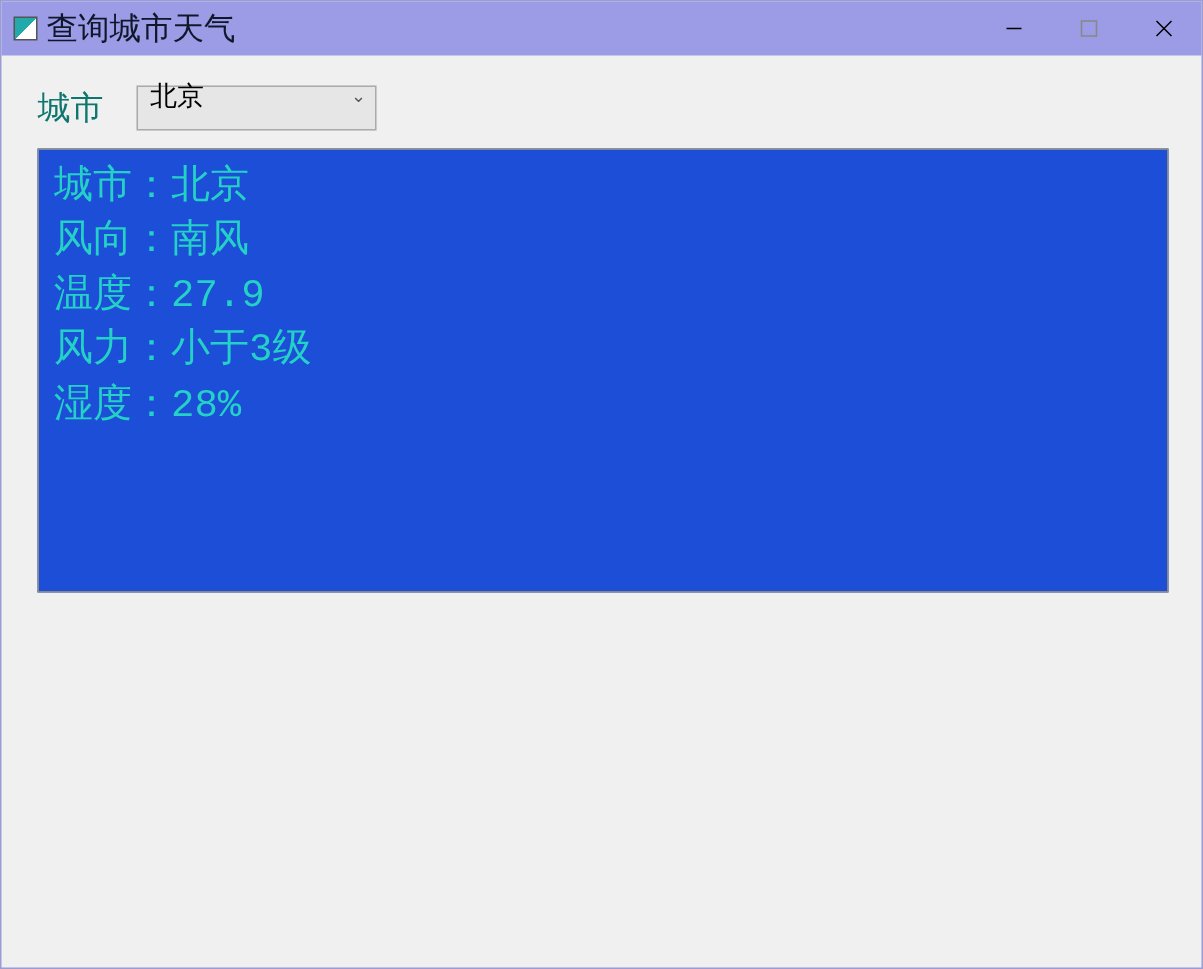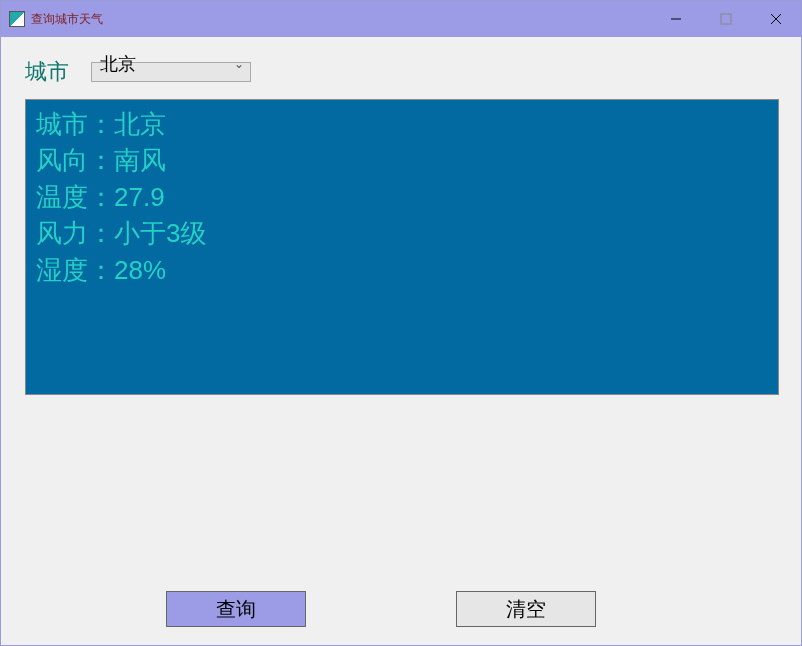--- a/index.html
+++ b/index.html
@@ -21,22 +21,22 @@
       display:flex; align-items:center;
       padding:0 0 0 8px;
     }
     .titlebar .app-icon {
       width:16px; height:16px;
       border:1px solid #555;
       background:linear-gradient(135deg,#2aa 50%, #fff 50%);
       margin-right:6px;
     }
     .titlebar .title {
-      font-size:12px;
-      color:#7f1d1d;
+      font-size:21px;
+      color:#0f172a;
       flex:0 0 auto;
     }
     .titlebar .spacer { flex:1; }
     .titlebar .win-btn {
       width:50px; height:36px;
       display:flex; align-items:center; justify-content:center;
       font-size:14px;
       color:#000;
     }
     .titlebar .win-btn.disabled { color:#888; }
@@ -48,40 +48,40 @@
     .row-top {
       display:flex; align-items:center;
       margin-bottom:12px;
     }
     .city-label {
       font-size:22px;
       color:#0f766e;
       margin-right:22px;
     }
     .combo {
-      width:160px; height:20px;
+      width:160px; height:30px;
       background:#e6e6e6;
       border:1px solid #aaa;
       display:flex; align-items:center; justify-content:space-between;
       padding:0 6px 16px 8px;
       font-size:18px;
       gap:44px;
     }
     .combo .chevron {
       font-size:12px; color:#555;
     }
     .result-box {
       width:754px; height:296px;
-      background:#0369a1;
+      background:#1d4ed8;
       border:1px solid #888;
       padding:6px 10px;
       font-size:26px;
       line-height:1.4;
       color:#24d1c6;
-      font-family:Liberation Sans, sans-serif;
+      font-family:Liberation Mono, monospace;
       white-space:pre;
     }
     .button-row {
       position:absolute;
       bottom:18px; left:0; right:0;
       display:flex;
       padding:0 60px;
     }
     .btn {
       width:140px; height:36px;
@@ -135,24 +135,16 @@
         <span class="chevron">⌄</span>
       </div>
     </div>
 
     <div class="result-box"><span>城市：北京</span>
 <span>风向：南风</span>
 <span>温度：27.9</span>
 <span>风力：小于3级</span>
 <span>湿度：28%</span></div>
 
-    <div class="button-row">
-      <div class="btn query">
-        <span>查询</span>
-      </div>
-      <div class="btn clear">
-        <span>清空</span>
-      </div>
-    </div>
 
   </div>
 
 </div>
 
 </body></html>

